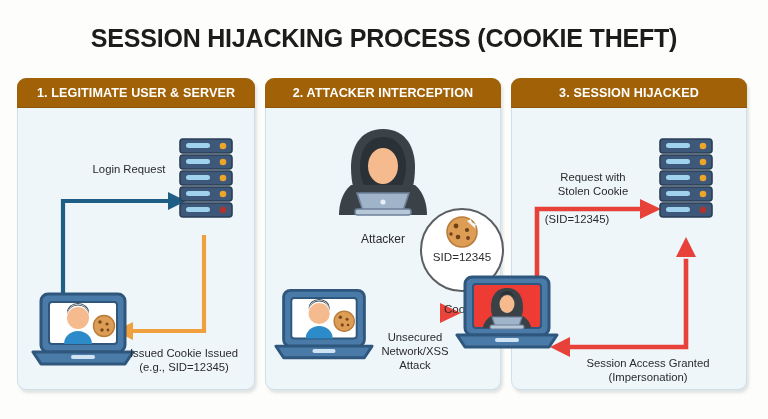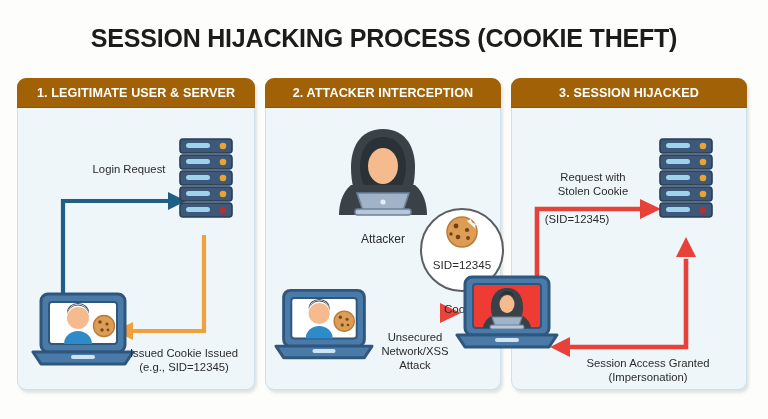--- a/index.html
+++ b/index.html
@@ -140,21 +140,21 @@
       <g>
         <circle cx="48" cy="28" r="15" fill="#dd9d55" stroke="#b87c3a" stroke-width="1.5"></circle>
         <path d="M57,15 a5,5 0 0 0 5,5 a5,5 0 0 0 1,6 l-10,-9 Z" fill="#eef6fa"></path>
         <circle cx="42" cy="22" r="2.4" fill="#6e4119"></circle>
           <circle cx="53" cy="26" r="2.1" fill="#6e4119"></circle>
         <circle cx="44" cy="33" r="2.3" fill="#6e4119"></circle>
           <circle cx="54" cy="34" r="1.9" fill="#6e4119"></circle>
         <circle cx="37" cy="30" r="1.7" fill="#6e4119"></circle>
       </g>
     </svg>
-    <div class="lbl" style="left:148px;top:141px;width:96px;font-size:11.6px;margin-top:8px;">SID=12345</div>
+    <div class="lbl" style="left:148px;top:141px;width:96px;font-size:11.6px;">SID=12345</div>
     <div class="lbl" style="left:148px;top:155px;width:96px;font-size:11.6px;margin-top:38px;">Cookie</div>
 
     <svg class="art" style="left:8px;top:178px;" width="100" height="76" viewBox="0 0 104 78">
       <rect x="10" y="3" width="84" height="58" rx="7" fill="#4a7aa8" stroke="#2f567d" stroke-width="3"></rect>
       <rect x="18" y="11" width="68" height="42" rx="3" fill="#ffffff" stroke="#2f567d" stroke-width="2"></rect>
       <circle cx="47" cy="27" r="11" fill="#f5bb8f"></circle>
       <path d="M36.2,22.5 a11,11 0 0 1 21.6,0 q-3,-8 -10.8,-8 q-7.8,0 -10.8,8 Z" fill="#3d4b58"></path>
       <path d="M36,24 a11,11 0 0 1 22,0 l0,-3 a11,9 0 0 0 -22,0 Z" fill="#3d4b58"></path>
       <path d="M33,53 a14,13 0 0 1 28,0 Z" fill="#2e8bc9"></path>
       <circle cx="73" cy="35" r="10.5" fill="#dd9d55" stroke="#b87c3a" stroke-width="1.4"></circle>

